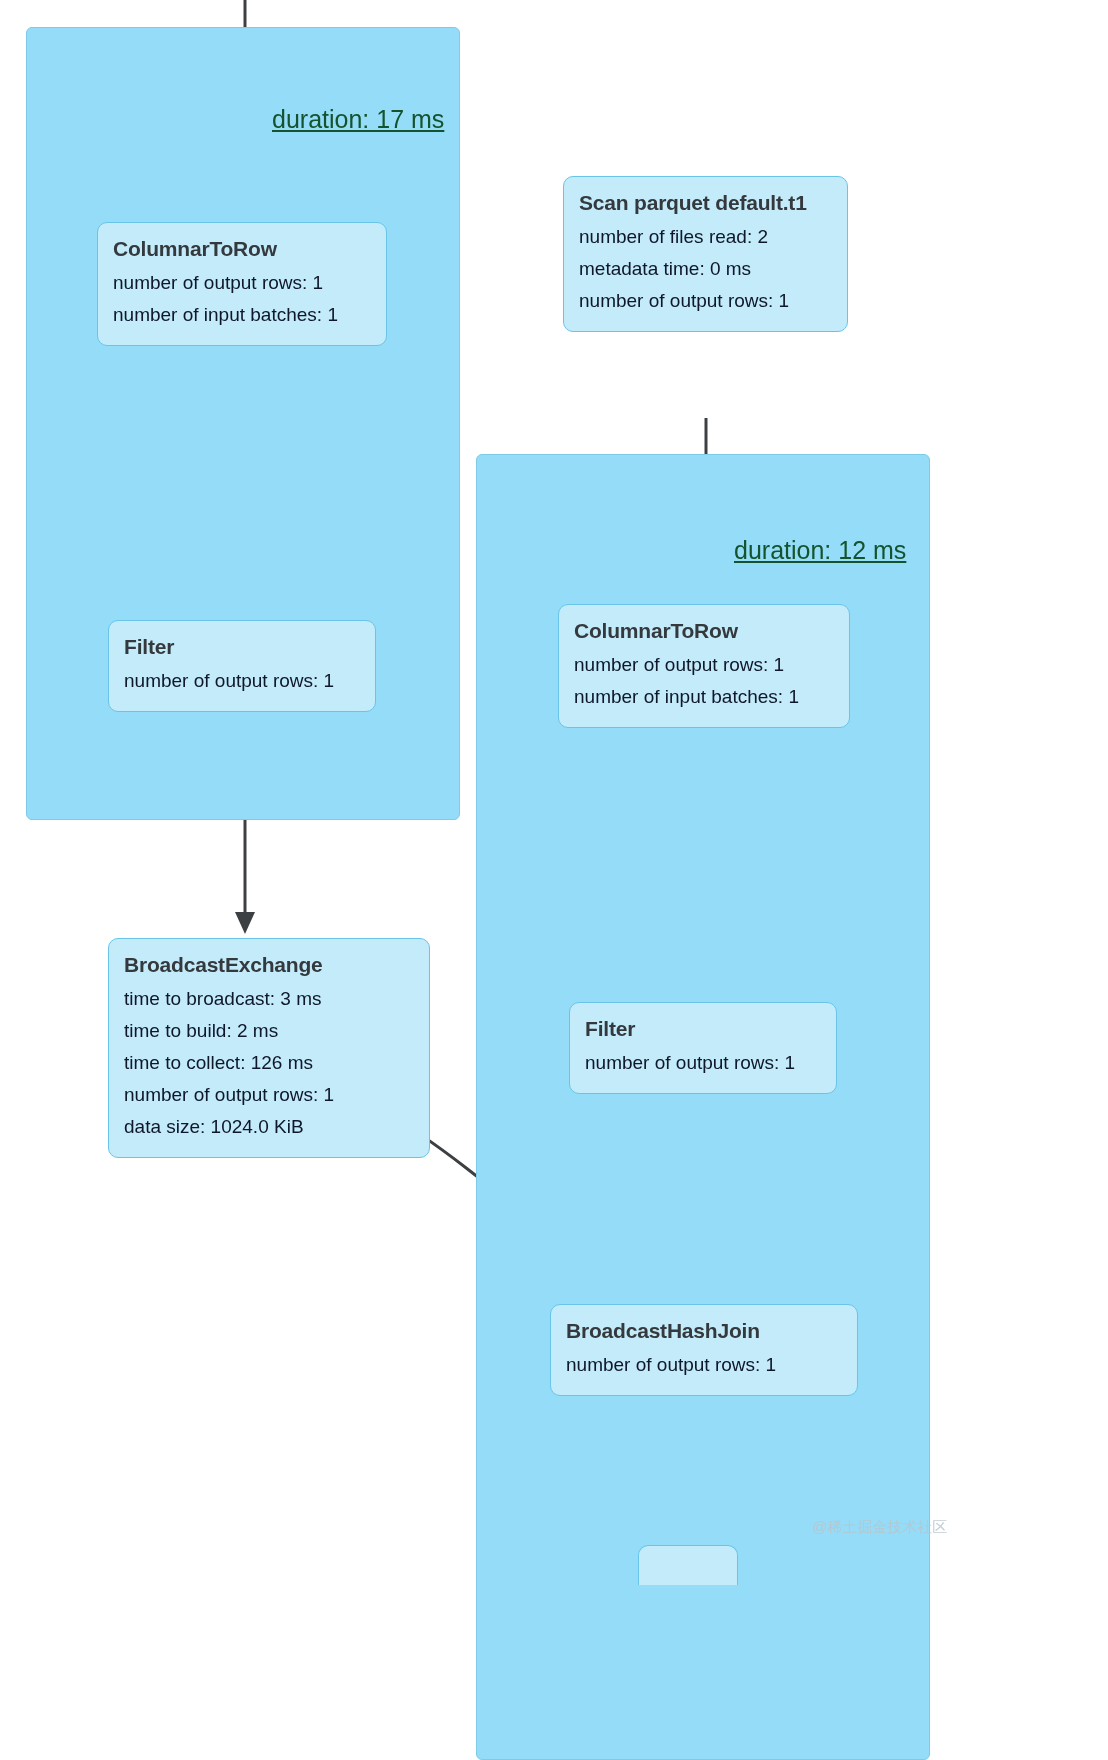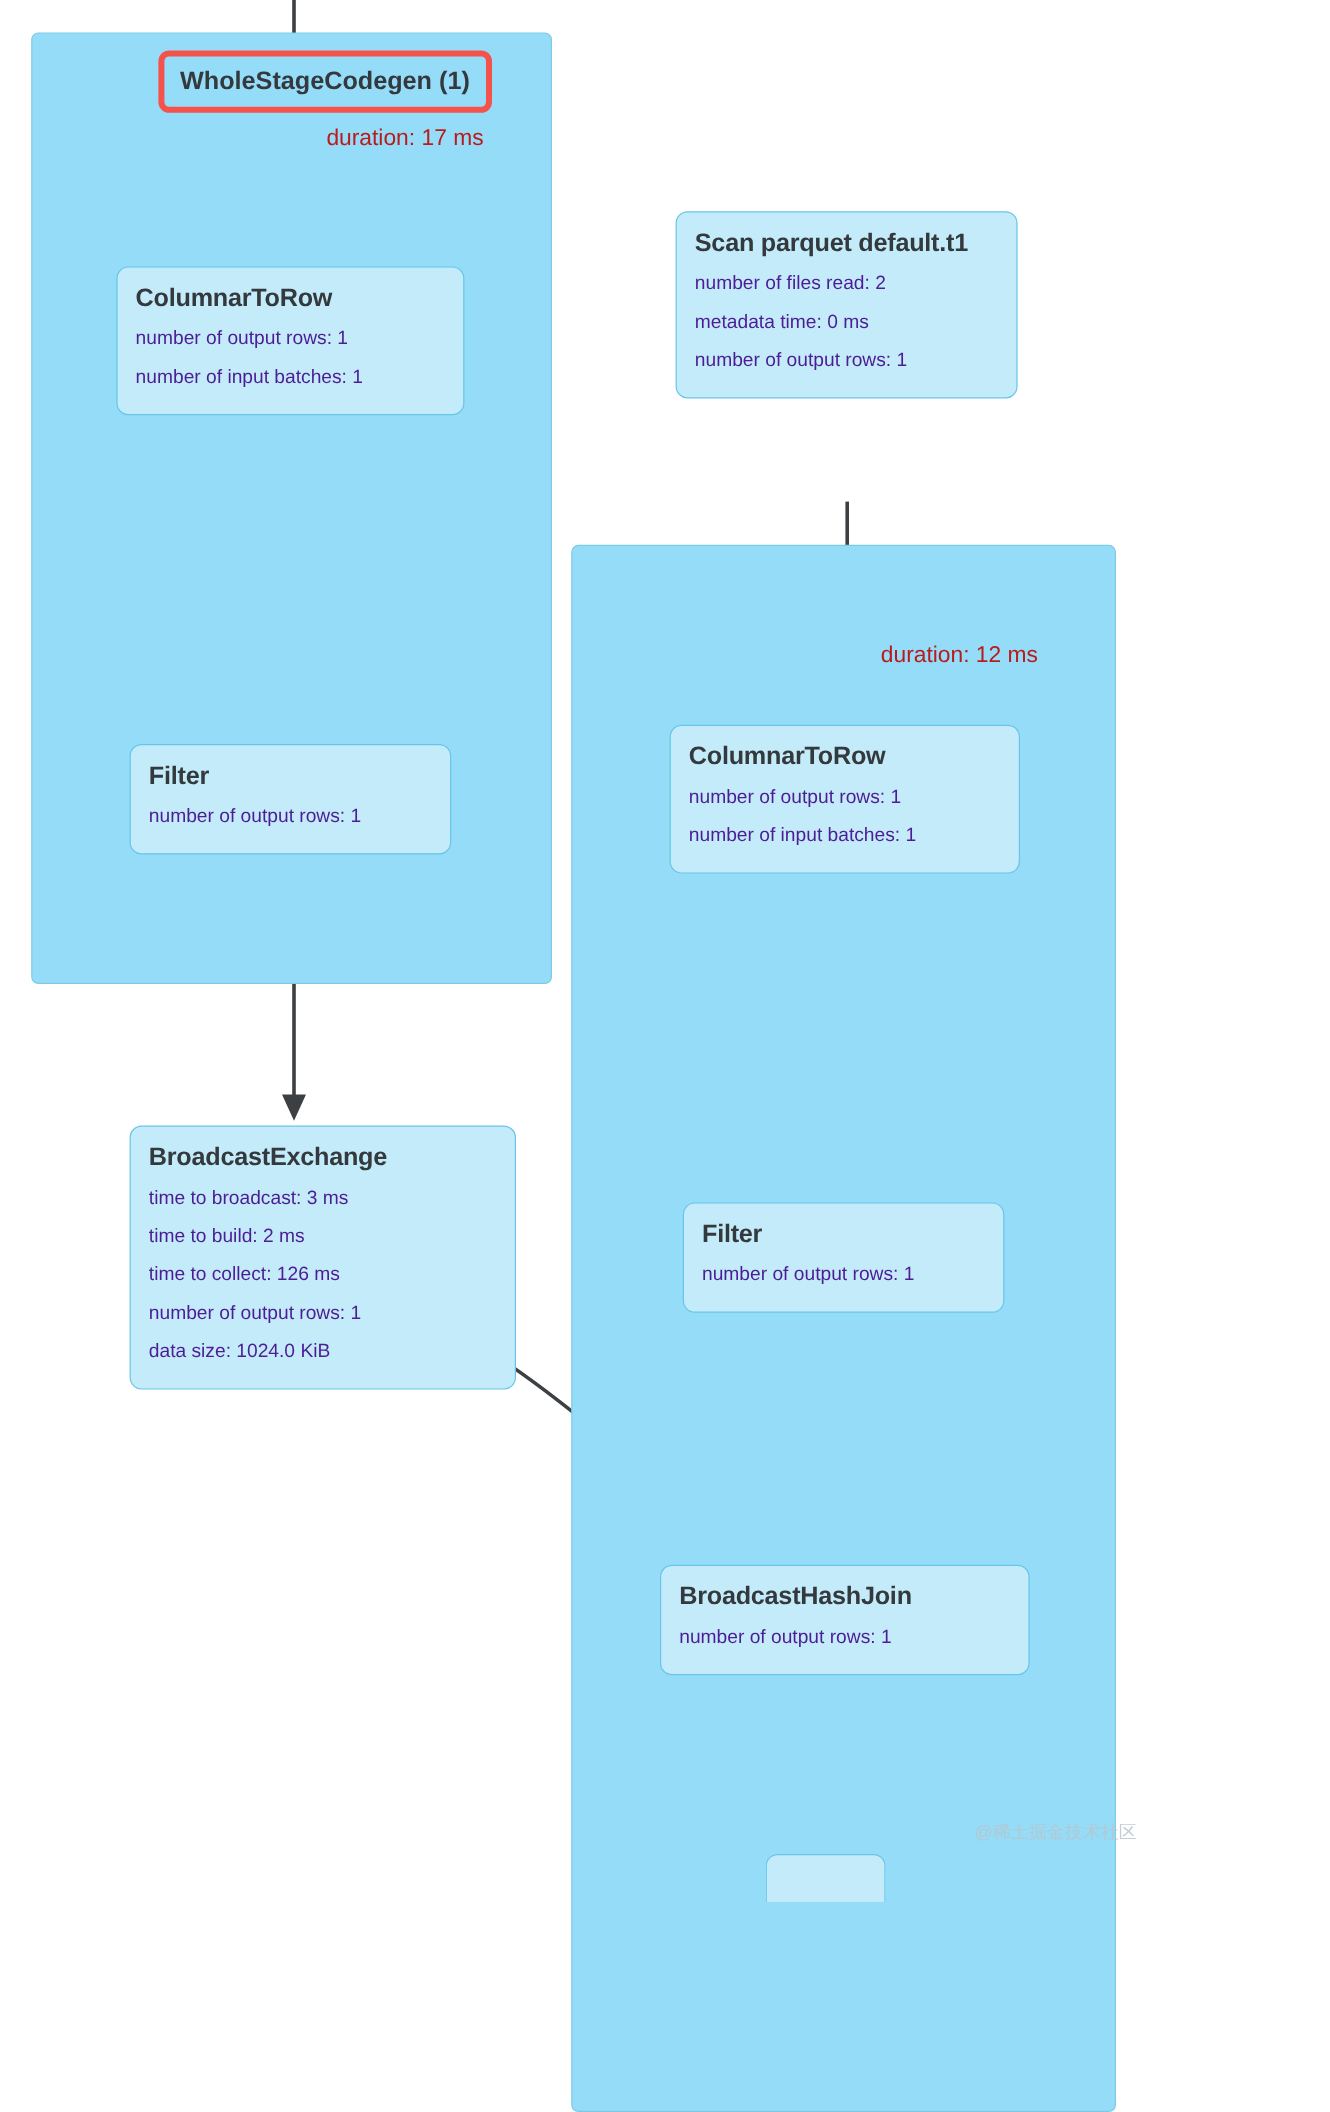--- a/index.html
+++ b/index.html
@@ -45,42 +45,43 @@
     letter-spacing: -0.2px;
     color: #34393d;
     white-space: nowrap;
     margin-bottom: 6px;
   }
   .metrics {
     margin: 0; padding: 0;
     list-style: none;
   }
   .metrics li {
-    font-size: 16px;
+    font-size: 19px;
     line-height: 32px;
-    color: #4c1d95;
+    color: #0f172a;
     white-space: nowrap;
   }
   
   .cluster-label {
     position: absolute;
     font-size: 21px;
     font-weight: bold;
     color: #34393d;
     white-space: nowrap;
     padding: 9px 13px;
     border: 5px solid #F5524B;
     border-radius: 9px;
     background: transparent;
   }
   .cluster-duration {
     position: absolute;
-    font-size: 19px;
-    color: #b91c1c;
+    font-size: 25px;
+    color: #14532d;
     white-space: nowrap;
+    text-decoration: underline;
   }
   
   .watermark {
     position: absolute;
     font-size: 15px;
     color: #b9c5cc;
     white-space: nowrap;
     opacity: .85;
     text-align: right;
   }
@@ -115,21 +116,20 @@
     <path d="M 706,1300 L 700,1424" stroke="#3c4043" stroke-width="3" fill="none" marker-end="url(#arrow)"></path>
 
     <path d="M 378,1108 C 470,1160 560,1250 640,1310" stroke="#3c4043" stroke-width="3" fill="none"></path>
     <path d="M 640,1310 L 650,1424" stroke="#3c4043" stroke-width="3" fill="none" marker-end="url(#arrow)"></path>
 
     <path d="M 688,1416 L 688,1556" stroke="#3c4043" stroke-width="3" fill="none" marker-end="url(#arrow)"></path>
   </svg>
 
   <div class="cluster" style="left:26px; top:27px; width:434px; height:793px;"></div>
 
-  <div class="cluster-label" style="left:132px; top:42px;">WholeStageCodegen (1)</div>
 
   <div class="cluster-duration" style="left:272px; top:105px;">duration: 17 ms</div>
 
   <div class="node" style="left:97px; top:222px; width:290px;">
     <div class="node-title">ColumnarToRow</div>
     <ul class="metrics">
       <li>number of output rows: 1</li>
       <li>number of input batches: 1</li>
     </ul>
   </div>

